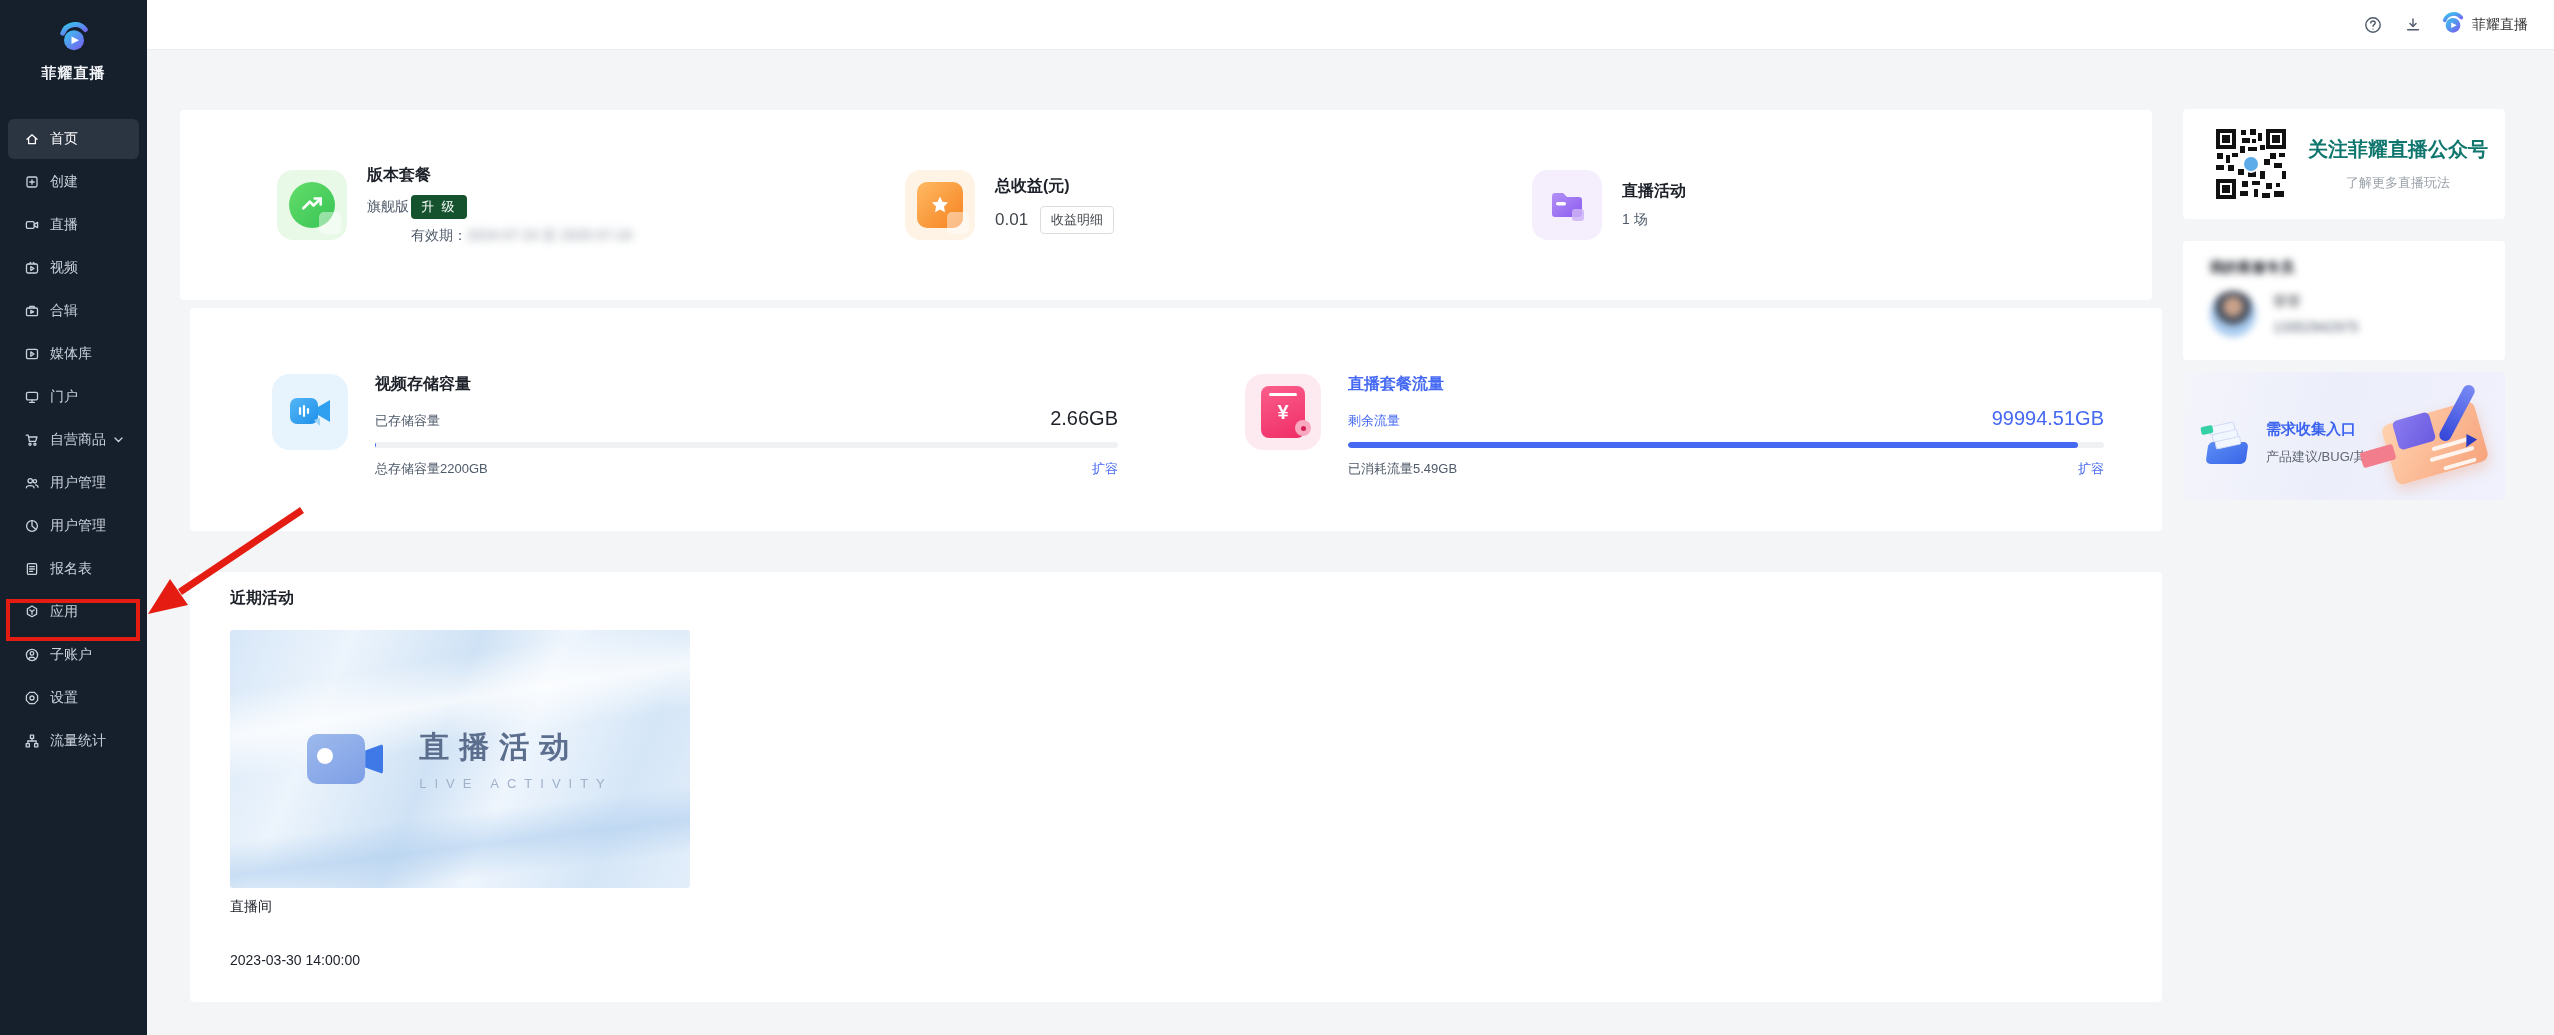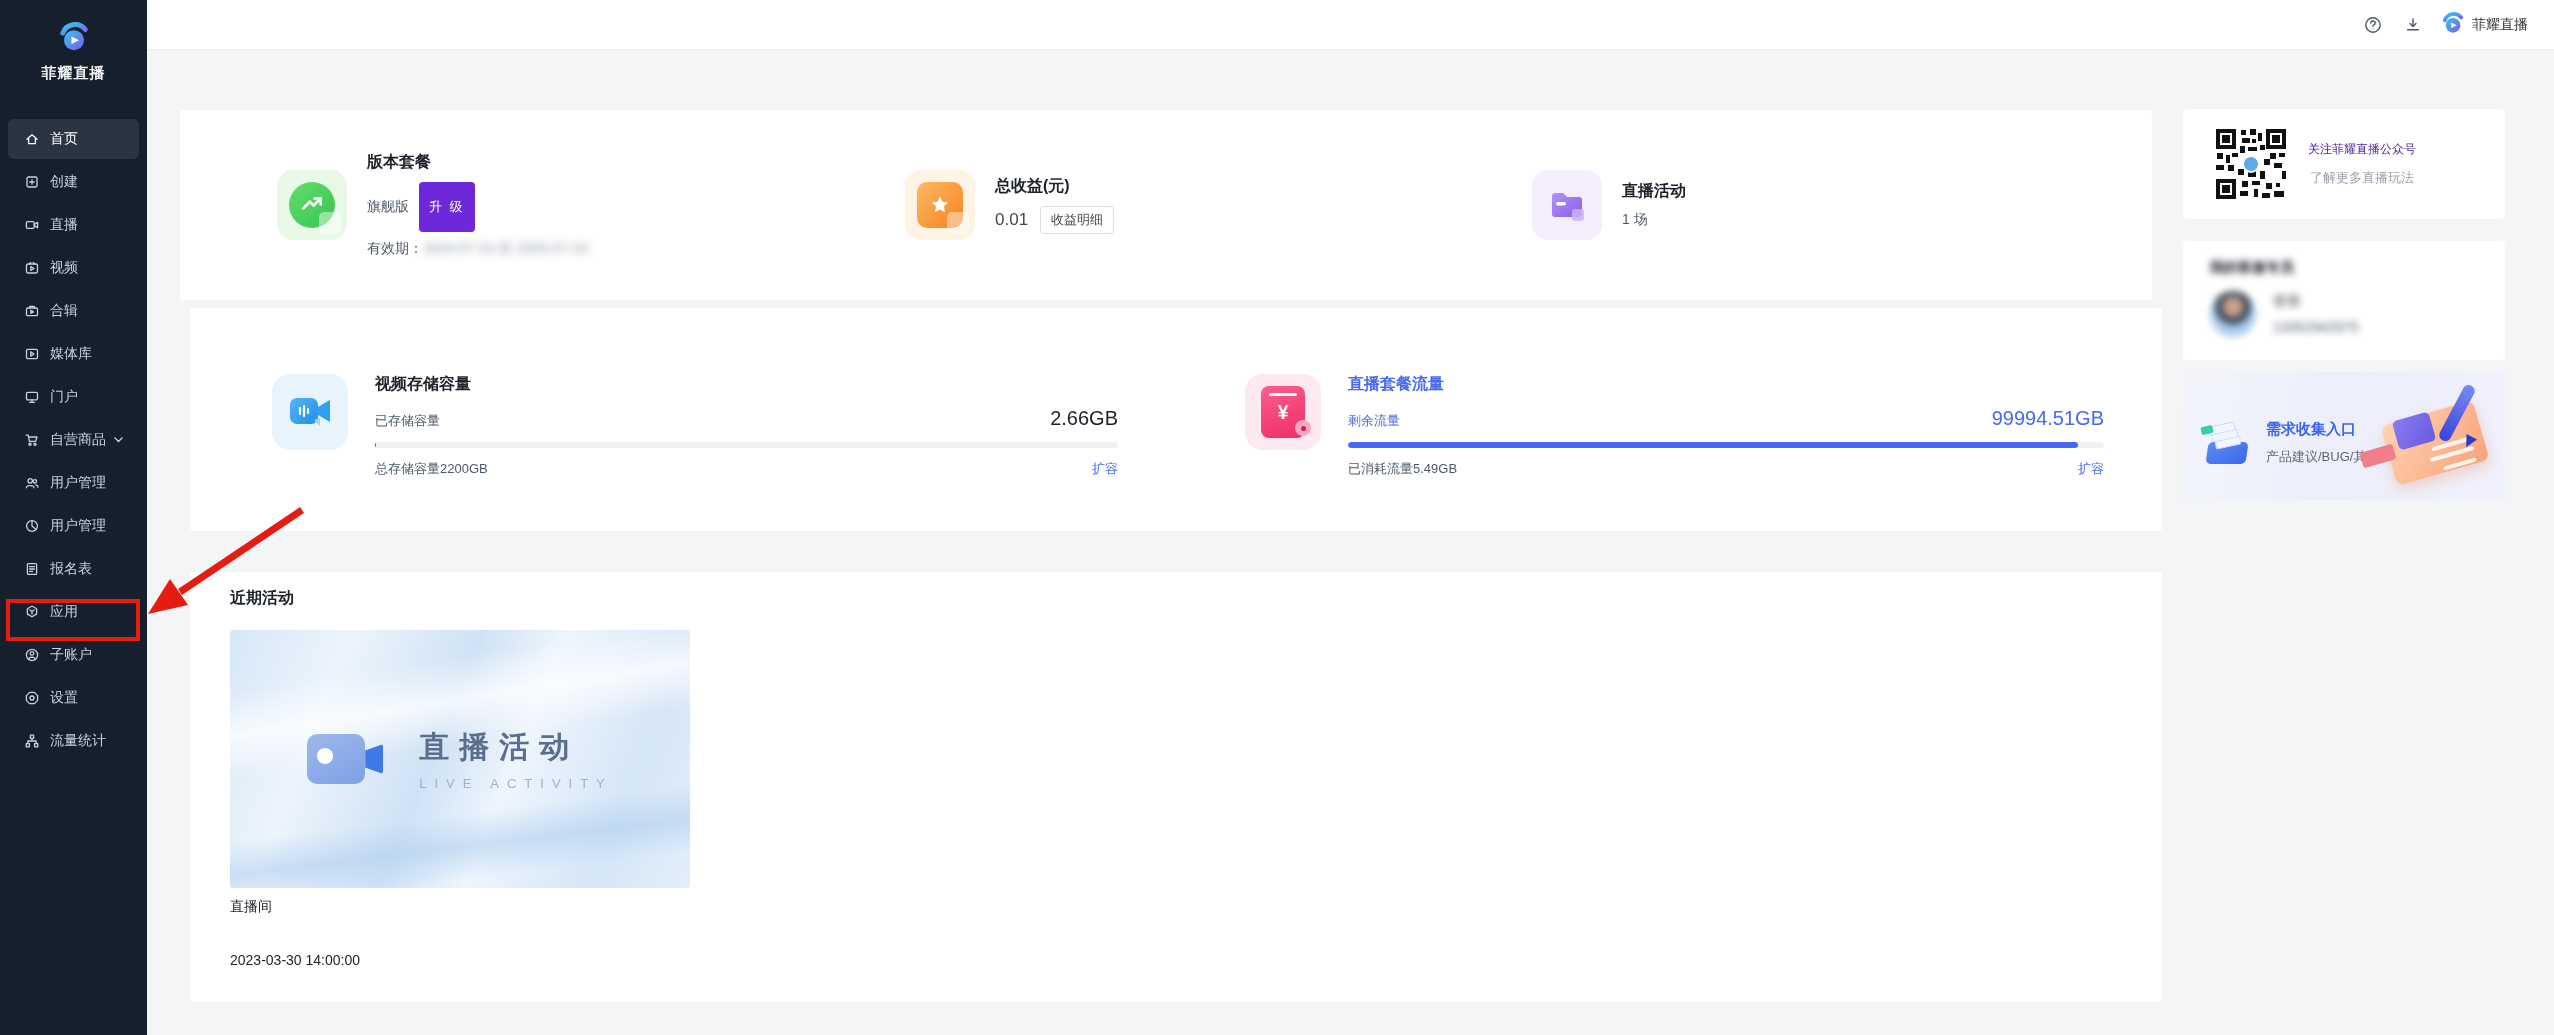--- a/index.html
+++ b/index.html
@@ -35,21 +35,21 @@
   .stat-icon .corner { position:absolute; right:6px; bottom:6px; width:22px; height:22px; border-radius:5px; background:rgba(255,255,255,.45); }
   .stat-body { margin-left:20px; }
   .stat-title { font-size:16px; font-weight:bold; color:#1d2129; }
   .stat-row { display:flex; align-items:center; margin-top:9px; font-size:14px; color:#4e5969; }
   .icon-green { background:#e9f9e7; }
   .icon-green .ball { width:46px; height:46px; border-radius:50%; background:linear-gradient(135deg,#63dd6a,#38c455); display:flex; align-items:center; justify-content:center; }
   .icon-orange { background:#fff3e6; }
   .icon-orange .ball { width:46px; height:46px; border-radius:10px; background:linear-gradient(135deg,#ffb964,#f5821f); display:flex; align-items:center; justify-content:center; }
   .icon-purple { background:#f4eefd; }
   .icon-purple .ball { width:46px; height:46px; display:flex; align-items:center; justify-content:center; }
-  .badge-upgrade { margin-left:10px; background:#6d28d9; color:#fff; font-size:13px; padding:16px 10px; border-radius:4px; cursor:pointer; letter-spacing:2px; }
+  .badge-upgrade { margin-left:2px; background:#14532d; color:#fff; font-size:13px; padding:3px 10px; border-radius:4px; cursor:pointer; letter-spacing:2px; }
   .blurred { filter:blur(3.5px); user-select:none; }
   .blurred-more { filter:blur(4.5px); user-select:none; }
   .muted { color:#86909c; }
   .btn-outline { margin-left:12px; border:1px solid #d9dce1; border-radius:4px; font-size:13px; color:#42474d; padding:4px 10px; background:#fff; cursor:pointer; }
   .big-val { font-size:17px; color:#42474d; }
 
   .card2 { left:190px; top:308px; width:1972px; height:223px; }
   .res { position:absolute; top:66px; display:flex; }
   .res-l { left:82px; } .res-r { left:1055px; }
   .res-icon { width:76px; height:76px; border-radius:18px; flex:none; position:relative; display:flex; align-items:center; justify-content:center; }
@@ -87,21 +87,21 @@
   .thumb-title { font-size:30px; font-weight:bold; color:#5c6e8d; letter-spacing:10px; }
   .thumb-sub { font-size:13px; color:#9fb1c9; letter-spacing:8px; margin-top:8px; }
   .act-name { position:absolute; left:40px; top:326px; font-size:14px; color:#1d2129; }
   .act-date { position:absolute; left:40px; top:380px; font-size:14px; color:#1d2129; }
 
   
   .rcard { position:absolute; left:2183px; width:322px; background:#fff; border-radius:4px; }
   .qr-card { top:109px; height:110px; display:flex; align-items:center; padding:0 0 0 29px; }
   .qr { width:78px; height:78px; flex:none; }
   .qr-txt { margin-left:18px; }
-  .qr-title { font-size:12px; font-weight:normal; color:#4c1d95; }
+  .qr-title { font-size:20px; font-weight:bold; color:#0f766e; }
   .qr-sub { font-size:13px; color:#9aa0a8; margin-top:11px;text-align:center; }
   .svc-card { top:241px; height:119px; padding:18px 0 0 27px; }
   .svc-title { font-size:14px; font-weight:bold; color:#1d2129; }
   .svc-row { display:flex; align-items:center; margin-top:14px; }
   .avatar { width:46px; height:46px; border-radius:50%; flex:none; overflow:hidden; position:relative;
     background:radial-gradient(circle at 50% 34%, #caa28a 0 26%, #454d5c 27% 47%, #a9ccf0 48% 100%); }
   .svc-info { margin-left:17px; }
   .svc-name { font-size:14px; color:#1d2129; }
   .svc-phone { font-size:14px; color:#4e5969; margin-top:8px; }
   .fb-card { top:372px; height:128px; overflow:hidden; cursor:pointer;
@@ -342,21 +342,21 @@
             </svg>
           </span>
         <span class="corner"></span>
       </div>
       <div class="stat-body">
         <div class="stat-title">版本套餐</div>
         <div class="stat-row">
           <span>旗舰版</span>
           <span class="badge-upgrade">升 级</span>
         </div>
-        <div class="stat-row" style="margin-top:8px;">
+        <div class="stat-row" style="margin-top:8px;margin-left:44px;">
           <span>有效期：</span>
           <span class="blurred-more muted">2024-07-24 至 2025-07-24</span>
         </div>
       </div>
     </div>
 
     <div class="stat stat-2">
       <div class="stat-icon icon-orange">
         <span class="ball">
             <svg width="24" height="24" viewBox="0 0 24 24" fill="#ffffff">

